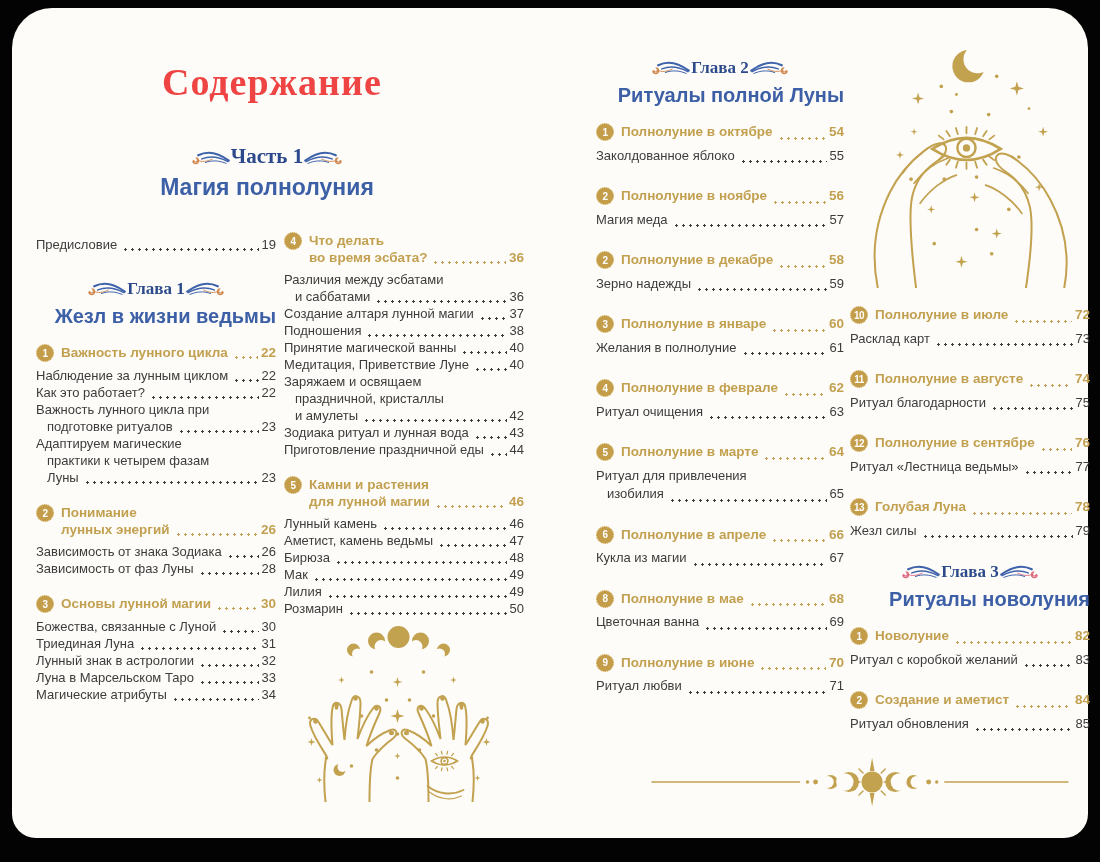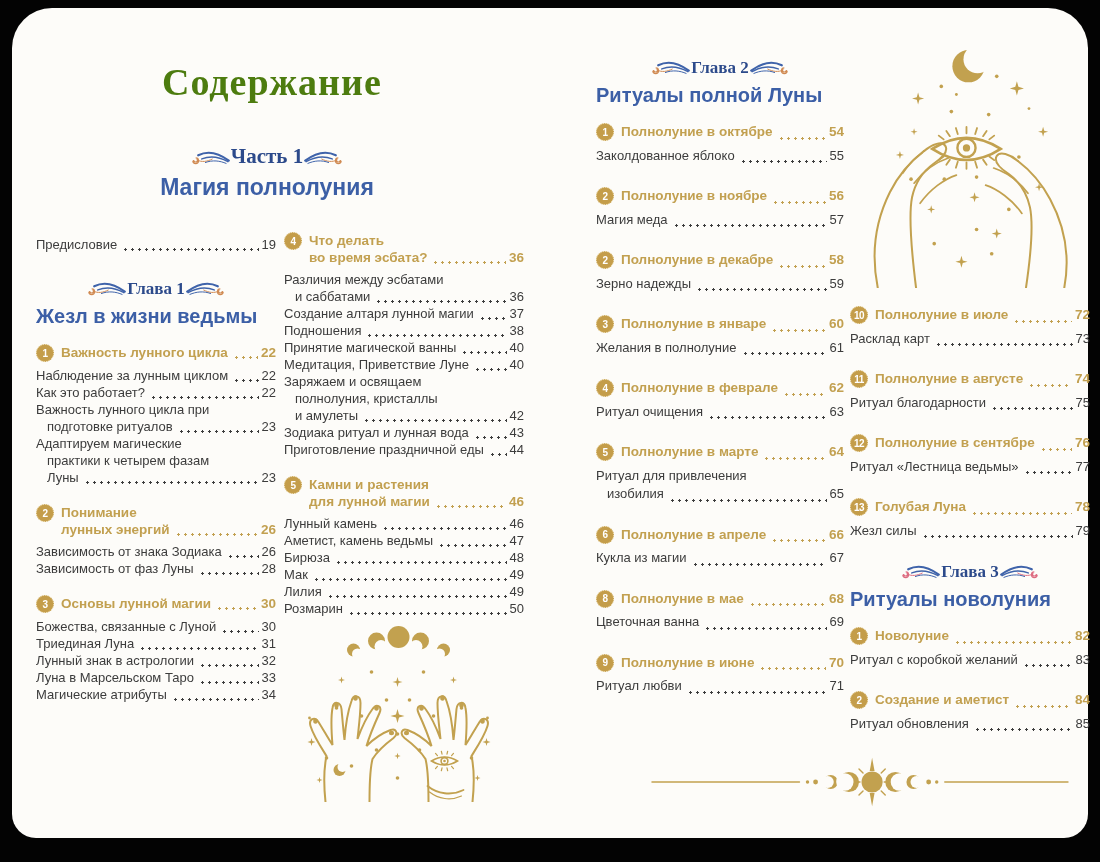--- a/index.html
+++ b/index.html
@@ -2,27 +2,27 @@
 <html><head>
 <meta charset="utf-8">
 <style>
   html,body{margin:0;padding:0;background:#000;}
   .stage{position:relative;width:1100px;height:862px;background:#030303;overflow:hidden;
          font-family:"Liberation Sans",sans-serif;}
   .book{position:absolute;left:12px;top:8px;width:1076px;height:830px;background:#fdfcf9;
         border-radius:40px 40px 24px 24px;}
   
   .page-title{position:absolute;left:150px;top:52px;margin:0;font-family:"Liberation Serif",serif;
-              font-weight:700;font-size:38px;letter-spacing:1px;color:#4d7c0f;}
+              font-weight:700;font-size:38px;letter-spacing:1px;color:#ef4444;}
   .part-head{position:absolute;left:100px;top:136px;width:310px;text-align:center;}
   .kicker{display:flex;align-items:center;justify-content:center;gap:0;
           font-family:"Liberation Serif",serif;font-weight:700;font-size:21px;color:#2c4a8b;}
   .chap .kicker{font-size:17px;}
   .part-title{font-size:23px;font-weight:700;color:#3c5fa6;margin-top:5px;}
-  .chap-title{font-size:20px;font-weight:700;color:#3c5fa6;line-height:25px;text-align:left;
+  .chap-title{font-size:20px;font-weight:700;color:#3c5fa6;line-height:25px;text-align:right;
               margin:5px 0 15px;}
   .fl{width:44px;height:18px;display:inline-block;}
   .fl.flip{transform:scaleX(-1);}
   
   .col{position:absolute;font-size:13px;color:#3c3c3c;}
   #colL1{left:24px;top:228px;width:240px;}
   #colL2{left:272px;top:224px;width:240px;}
   #colR1{left:584px;top:50px;width:248px;}
   #colR2{left:838px;top:28px;width:240px;}
   #colL1 .chap{margin-top:26px;}
@@ -306,21 +306,21 @@
                   <span class="lbl">Медитация, Приветствие Луне</span>
                   <span class="dots"></span>
                   <span class="pg">40</span>
                 </div>
               </div>
               <div class="entry">
                 <div class="trow">
                   <span class="lbl">Заряжаем и освящаем</span>
                 </div>
                 <div class="trow cont">
-                  <span class="lbl">полнолуния, кристаллы</span>
+                  <span class="lbl">праздничной, кристаллы</span>
                 </div>
                 <div class="trow cont">
                   <span class="lbl">и амулеты</span>
                   <span class="dots"></span>
                   <span class="pg">42</span>
                 </div>
               </div>
               <div class="entry">
                 <div class="trow">
                   <span class="lbl">Зодиака ритуал и лунная вода</span>

